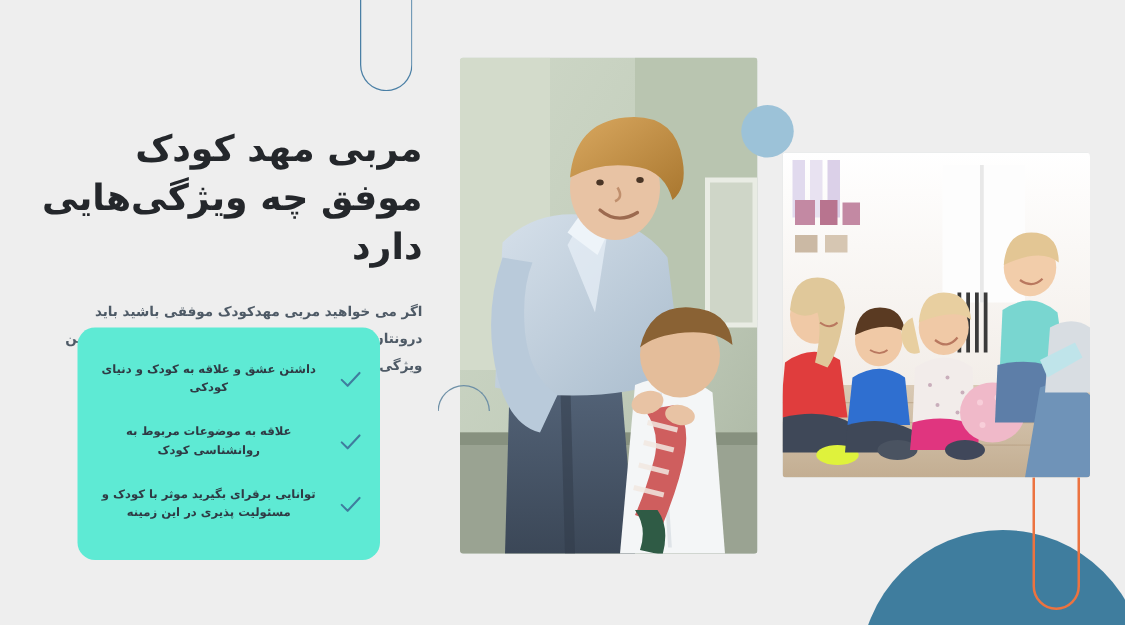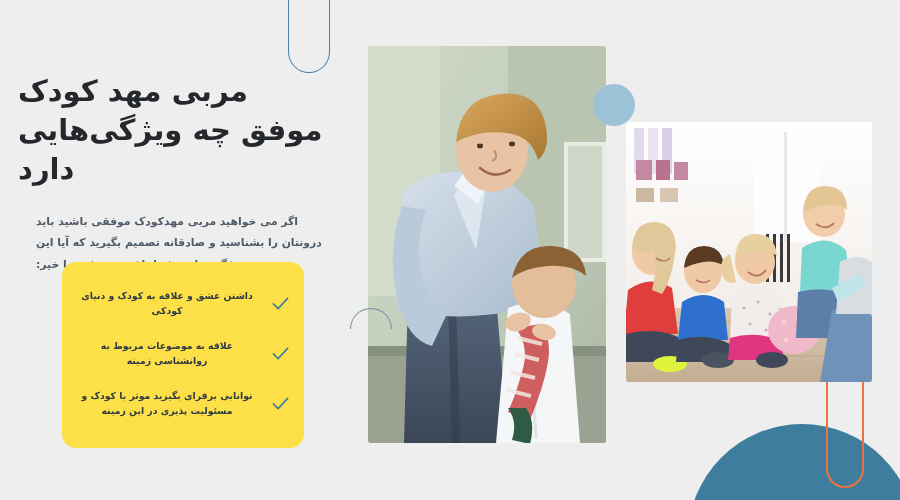--- a/index.html
+++ b/index.html
@@ -59,23 +59,23 @@
     left:688px; top:424px;
     width:228px; height:228px;
     border-radius:50%;
     background:#3f7d9e;
   }
 
   
   .left-col {
     position:absolute;
     right:562px;      
-    top:72px;
+    top:100px;
     width:320px;
-    text-align:left;
+    text-align:right;
   }
 
   .title {
     font-size:29px;
     font-weight:bold;
     line-height:1.34;
     color:#24272b;
     letter-spacing:0;
   }
 
@@ -86,21 +86,21 @@
     color:#4e5a66;
     font-weight:bold;
     padding-left:18px;
   }
 
   
   .card {
     position:absolute;
     left:62px; top:262px;
     width:242px; height:186px;
-    background:#fde047;
+    background:#5eead4;
     border-radius:14px;
   }
 
   .feature-list {
     position:absolute;
     left:0; right:0; top:0; bottom:0;
     padding:26px 14px 0 14px;
     display:flex;
     flex-direction:column;
     gap:20px;
@@ -327,21 +327,21 @@
         <svg class="check-icon" viewBox="0 0 24 24">
           <path d="M3 12.5 L9 18.5 L21 5.5" fill="none" stroke="#3f7d9e" stroke-width="2.1" stroke-linecap="round" stroke-linejoin="round"></path>
         </svg>
         <span class="feature-text">داشتن عشق و علاقه به کودک و دنیای کودکی</span>
       </div>
 
       <div class="feature-row">
         <svg class="check-icon" viewBox="0 0 24 24">
           <path d="M3 12.5 L9 18.5 L21 5.5" fill="none" stroke="#3f7d9e" stroke-width="2.1" stroke-linecap="round" stroke-linejoin="round"></path>
         </svg>
-        <span class="feature-text">علاقه به موضوعات مربوط به  روانشناسی زمینه</span>
+        <span class="feature-text">علاقه به موضوعات مربوط به  روانشناسی کودک</span>
       </div>
 
       <div class="feature-row">
         <svg class="check-icon" viewBox="0 0 24 24">
           <path d="M3 12.5 L9 18.5 L21 5.5" fill="none" stroke="#3f7d9e" stroke-width="2.1" stroke-linecap="round" stroke-linejoin="round"></path>
         </svg>
         <span class="feature-text">توانایی برقرای بگیرید موثر با کودک و مسئولیت پذیری در این زمینه</span>
       </div>
 
     </div>

